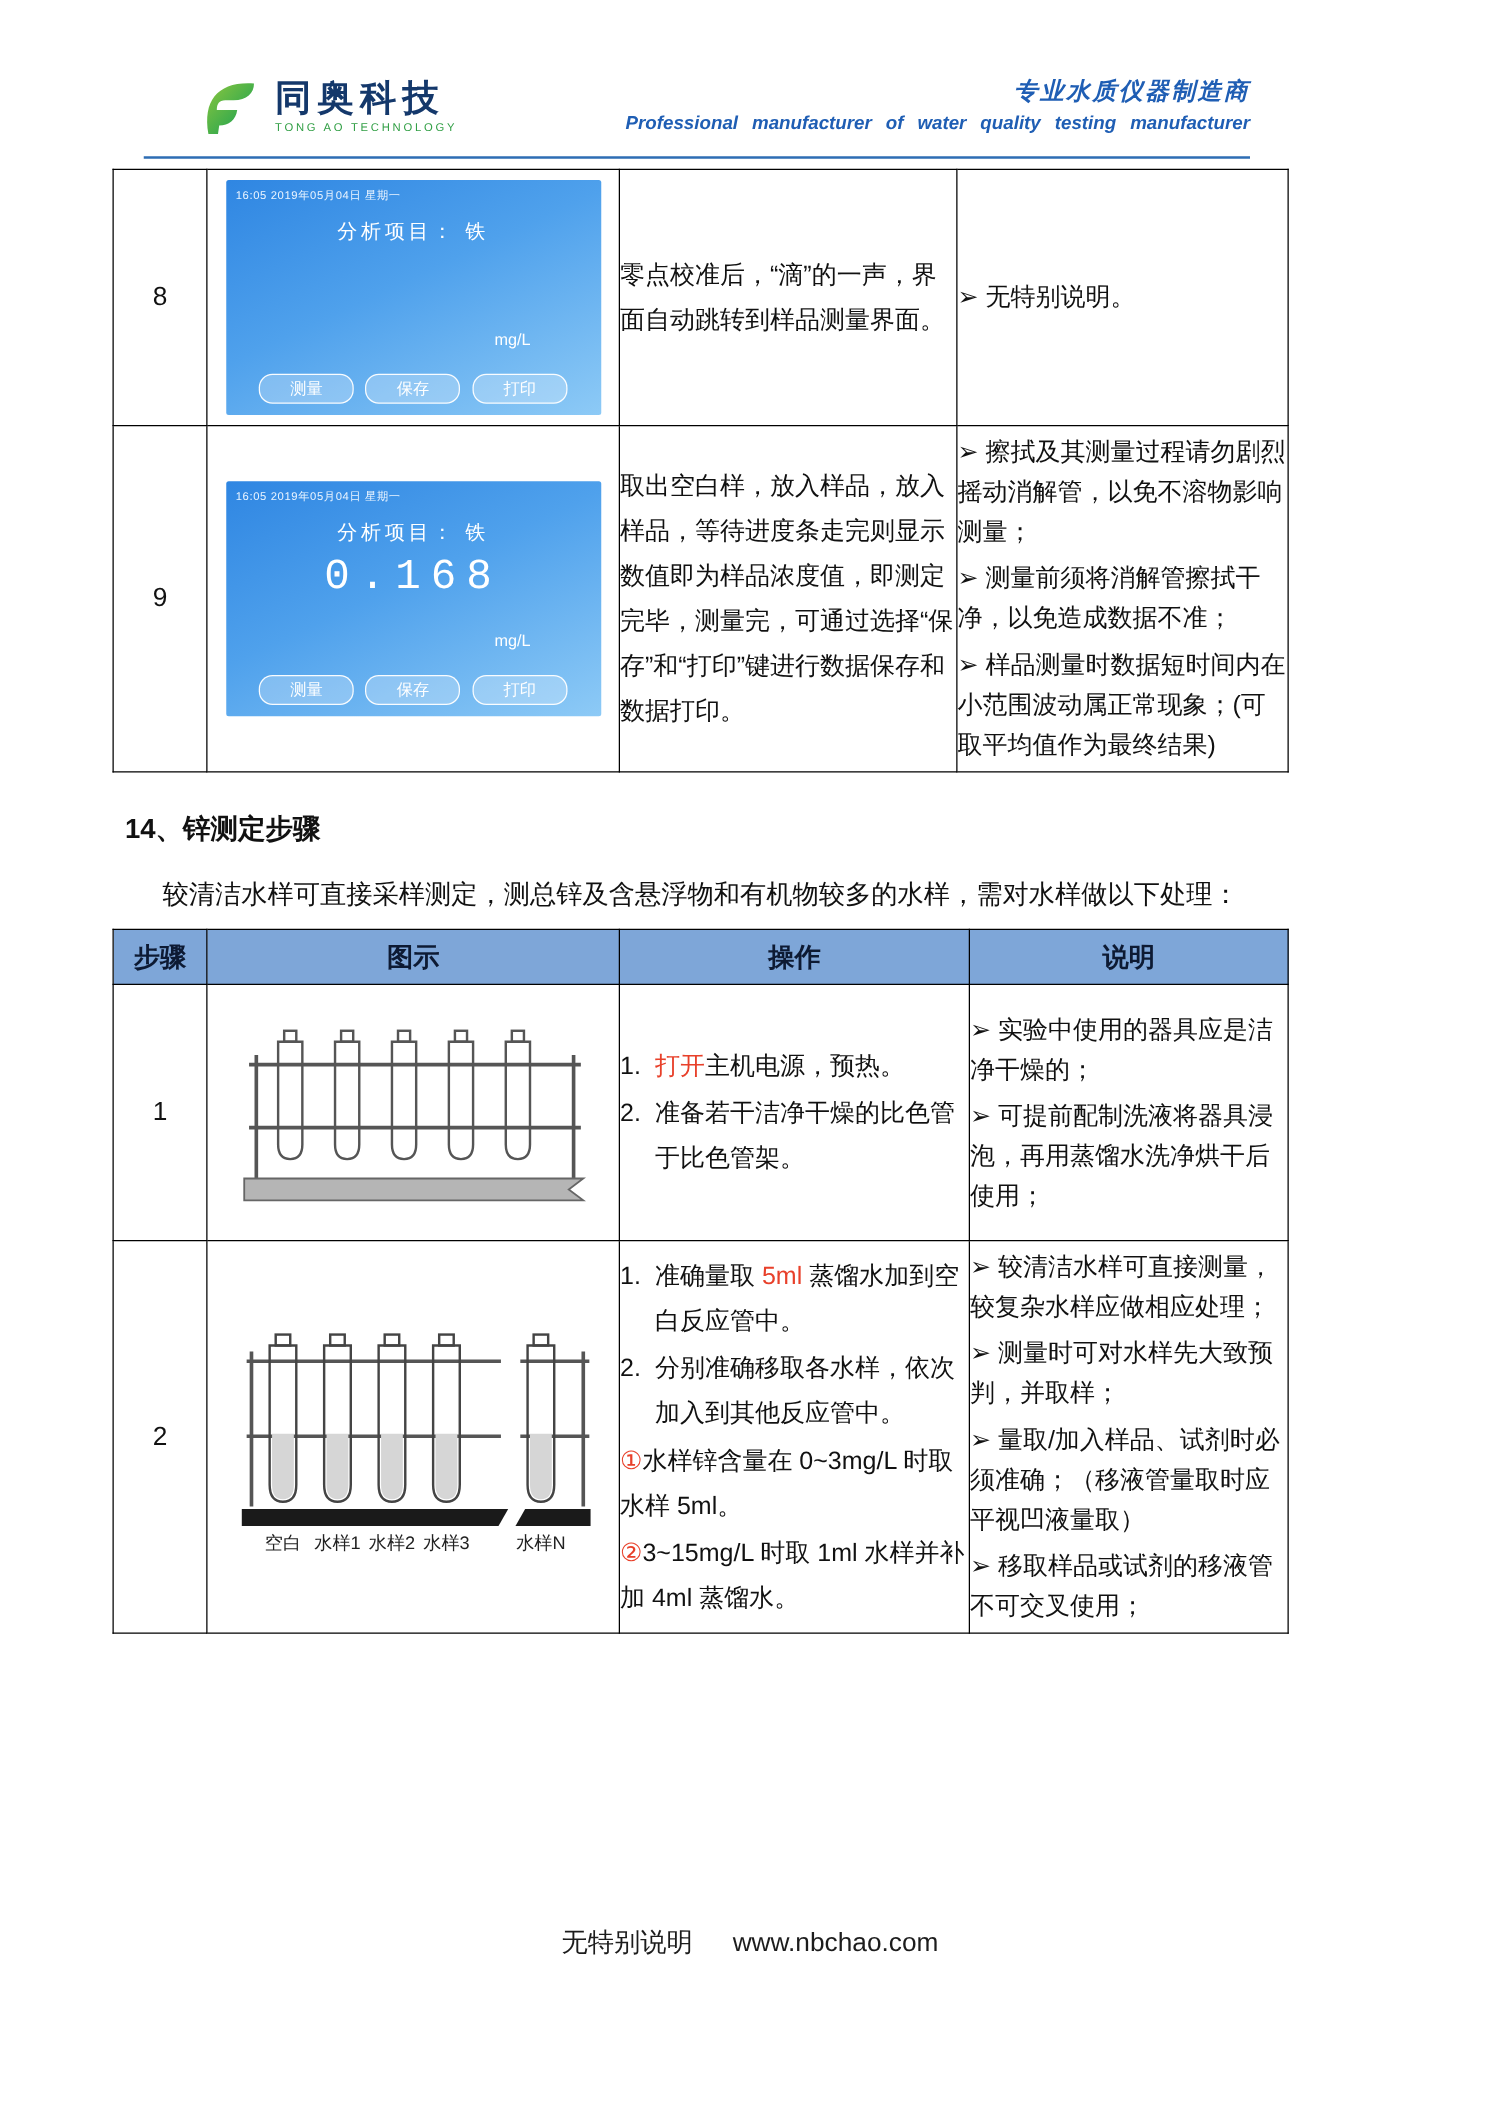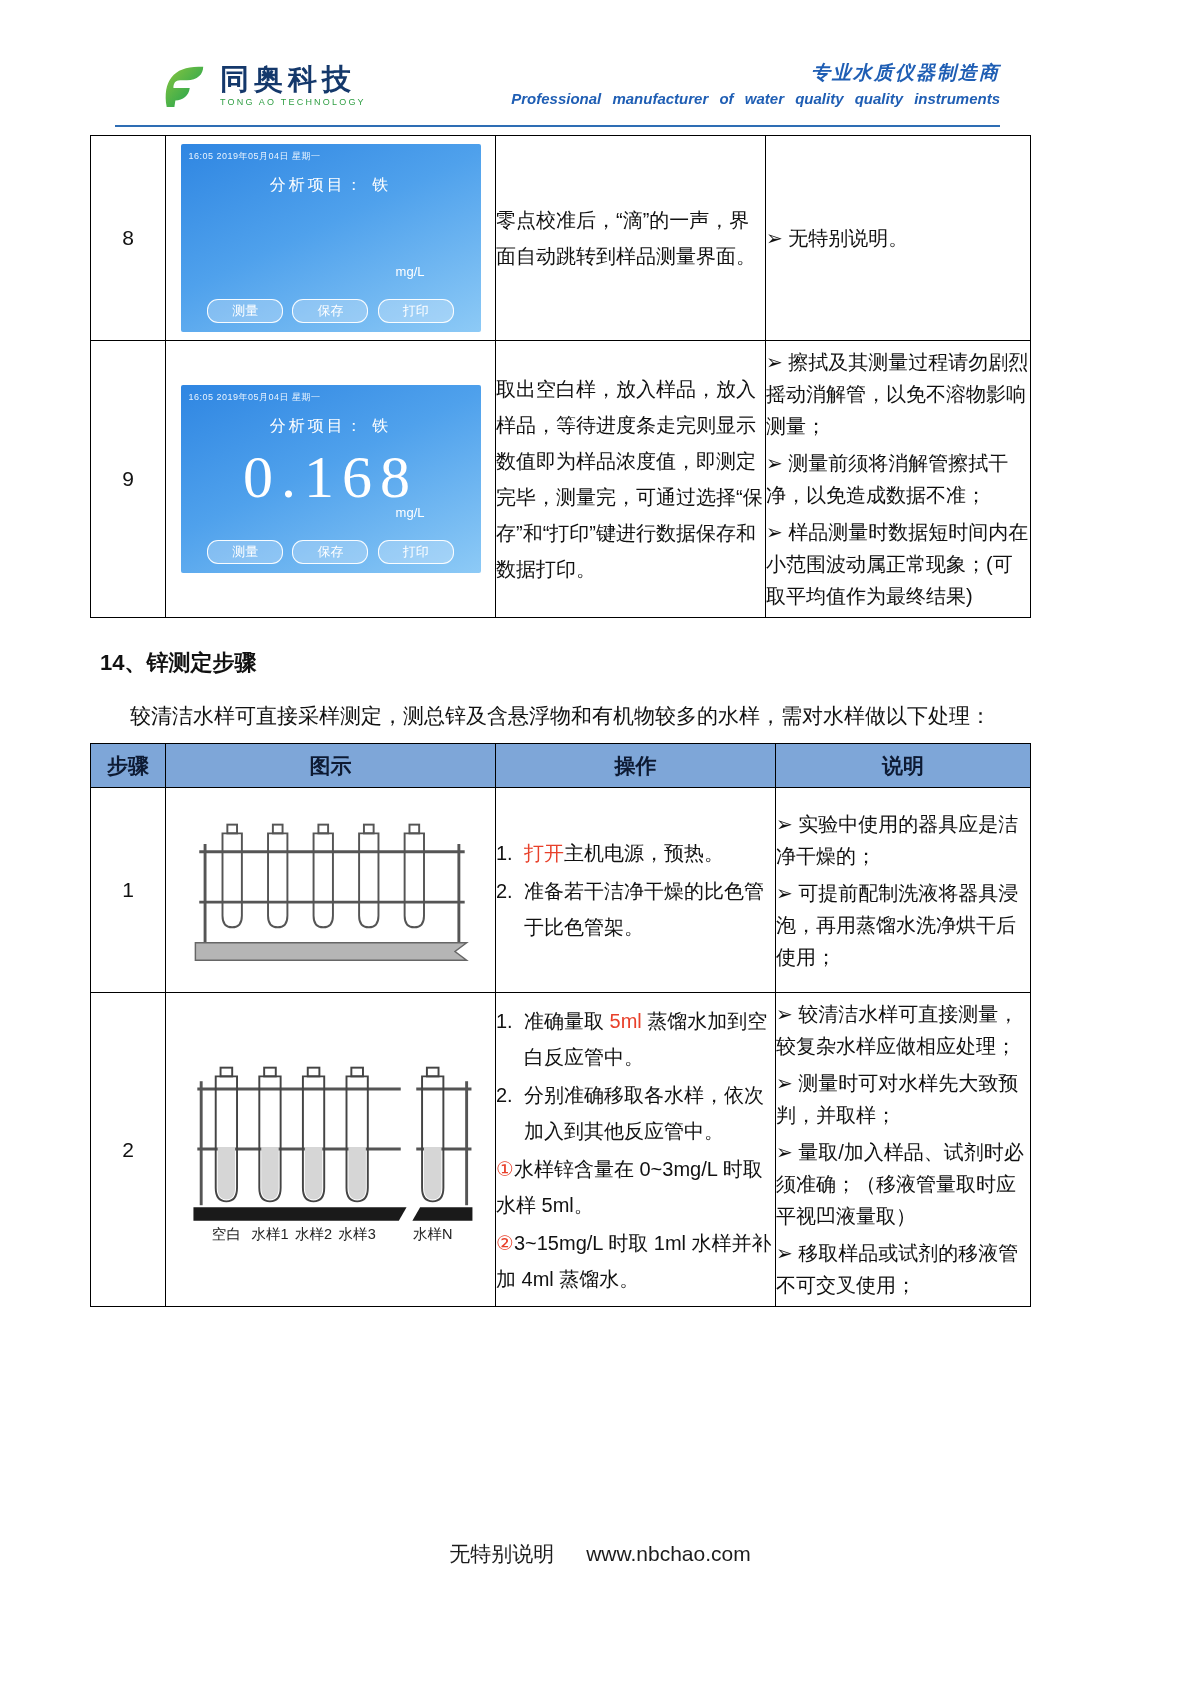--- a/index.html
+++ b/index.html
@@ -39,22 +39,22 @@
   .note-item{margin:5px 0;}
   .op-item{display:flex;margin:2px 0;}
   .op-num{flex:0 0 28px;}
   .op-text{flex:1;}
 
   
   .device-screen{position:relative;width:300px;height:188px;margin:0 auto;border-radius:2px;color:#fff;
     background:linear-gradient(155deg,#2f86e2 0%,#4fa1ec 45%,#8dcaf6 100%);text-align:left;}
   .screen-status{font-size:9px;color:#eaf4ff;padding:6px 0 0 8px;letter-spacing:.5px;}
   .screen-title{text-align:center;font-size:16px;letter-spacing:3px;margin-top:12px;}
-  .screen-value{text-align:center;font-size:60px;letter-spacing:8px;margin-top:6px;
-    font-family:Liberation Serif, serif;}
+  .screen-value{text-align:center;font-size:34px;letter-spacing:8px;margin-top:6px;
+    font-family:Liberation Mono, monospace;}
   .screen-unit{position:absolute;right:56px;top:120px;font-size:13px;}
   .screen-buttons{position:absolute;left:0;right:0;bottom:9px;display:flex;justify-content:space-around;padding:0 22px;}
   .screen-btn{width:74px;text-align:center;font-size:13px;padding:2px 0;border:1px solid rgba(255,255,255,.95);
     background:rgba(255,255,255,.25);border-radius:11px;}
 
   
   .section-heading{font-size:22px;font-weight:bold;margin:30px 0 14px 100px;position:relative;z-index:1;}
   .para{font-size:21px;line-height:2.25;margin:0 175px 4px 130px;position:relative;z-index:1;}
 
   
@@ -103,21 +103,21 @@
         </defs>
         <path d="M9 47 C4 18 18 3 47 5 C47 13 41 19 30 19 L23 19 C18 19 16 22 16 27 L33 27 C32 35 26 40 18 40 L17 47 Z" fill="url(#lg)"></path>
       </svg>
       <div class="logo-texts">
         <div class="logo-cn">同奥科技</div>
         <div class="logo-en">TONG AO TECHNOLOGY</div>
       </div>
     </div>
     <div class="tagline">
       <div class="tagline-cn">专业水质仪器制造商</div>
-      <div class="tagline-en">Professional manufacturer of water quality quality instruments</div>
+      <div class="tagline-en">Professional manufacturer of water quality testing manufacturer</div>
     </div>
     <div class="header-rule"></div>
   </div>
 
   <table class="t t1">
     <colgroup>
         <col class="col-step">
         <col class="col-img">
         <col class="col-op">
         <col class="col-notes">

